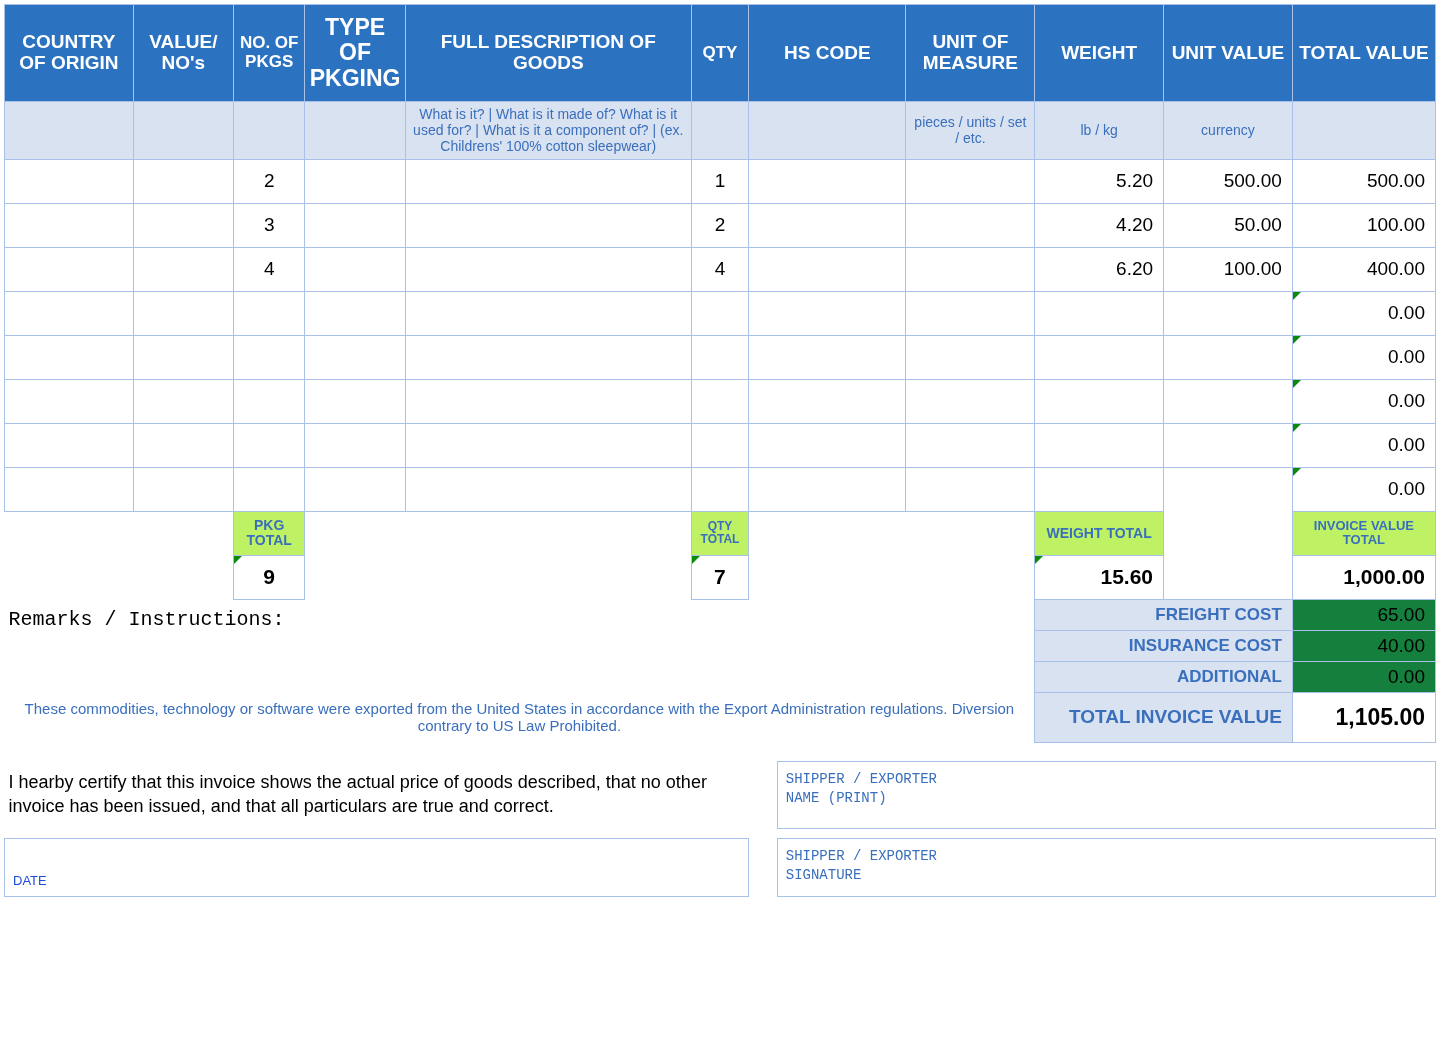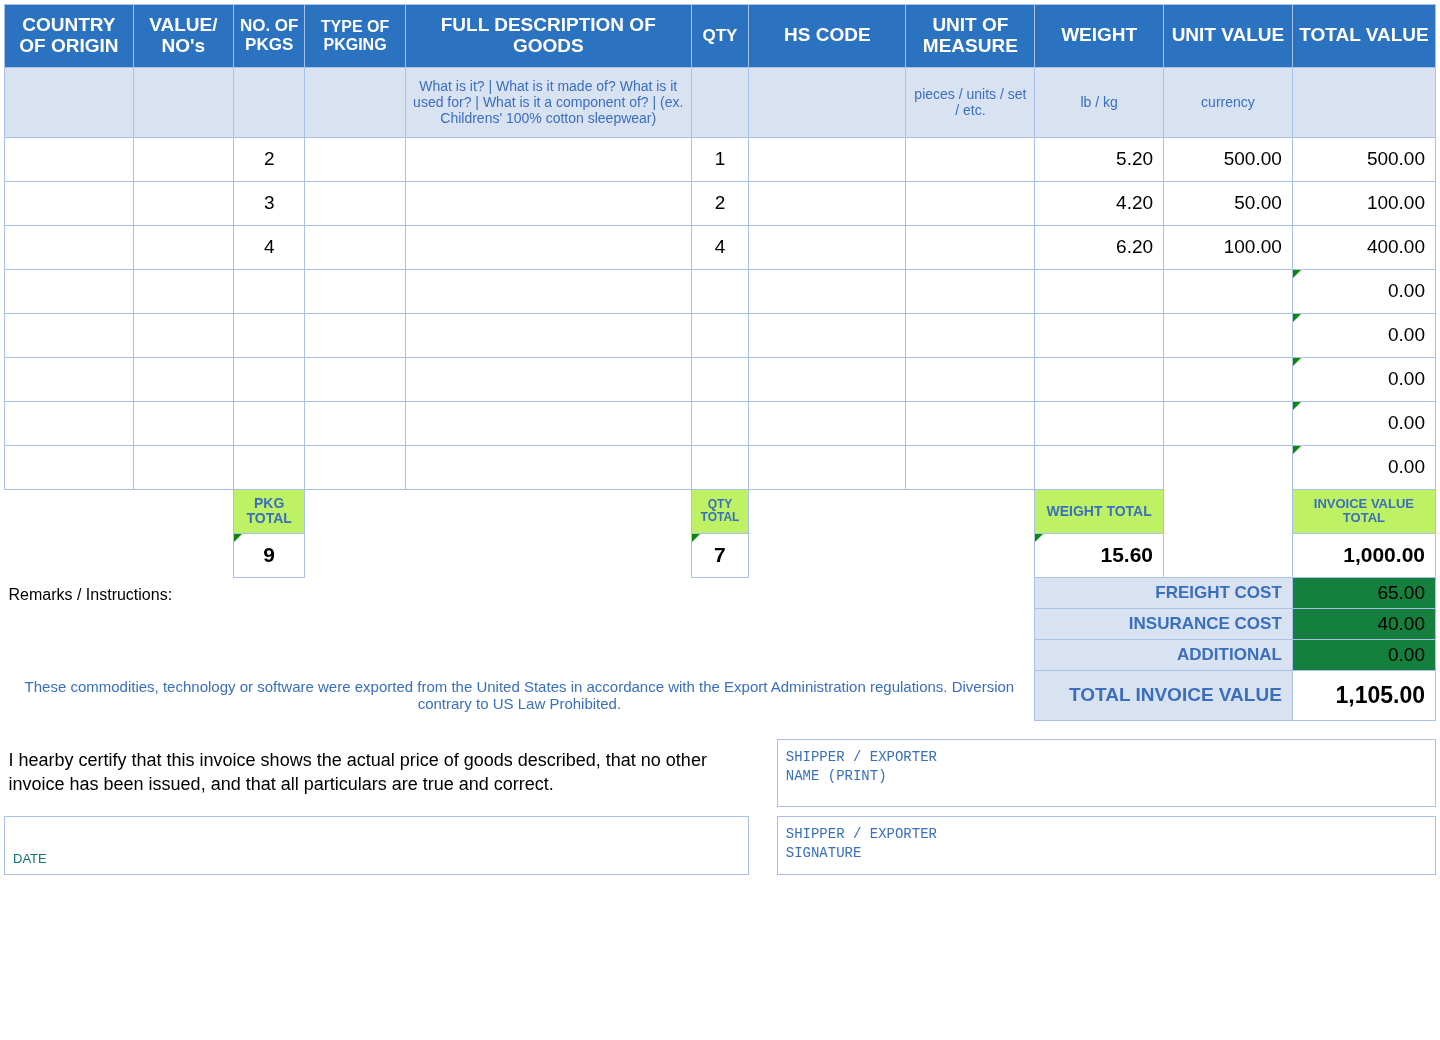--- a/index.html
+++ b/index.html
@@ -30,21 +30,21 @@
     font-size: 19px;
     line-height: 1.1;
     padding: 10px 4px;
   }
   .hint-row td {
     background: #d9e2f0;
     color: #3a6fbd;
     font-size: 14px;
     text-align: center;
     vertical-align: middle;
-    height: 70px;
+    height: 58px;
     padding: 4px;
   }
   .data-row td {
     background: #fff;
     height: 44px;
     font-size: 19px;
     vertical-align: middle;
   }
   .num-center { text-align: center; }
   .num-right { text-align: right; padding-right: 10px; }
@@ -67,24 +67,25 @@
     line-height: 1.1;
   }
   .totals-value td {
     font-weight: bold;
     font-size: 21px;
     height: 44px;
     vertical-align: middle;
   }
   .noborder { border: none !important; }
   .remarks {
-    font-size: 16px;
+    font-size: 20px;
     padding: 8px 4px 4px 4px;
     vertical-align: top;
     border: none !important;
+    font-family: Liberation Mono, monospace;
   }
   .cost-label {
     background: #d9e2f0;
     color: #3a6fbd;
     font-weight: bold;
     text-align: right;
     padding-right: 10px;
     font-size: 17px;
   }
   .cost-value {
@@ -125,21 +126,21 @@
     color: #3a6fbd;
     font-size: 14px;
     padding: 8px;
     line-height: 1.4;
     vertical-align: top;
     height: 58px;
     font-family: Liberation Mono, monospace;
   }
   .date-box {
     border: 1px solid #a9c0e8;
-    color: #0f766e;
+    color: #1d4ed8;
     font-size: 13px;
     padding: 8px;
     vertical-align: bottom;
     height: 58px;
     margin-top: 12px;
   }
 </style>
 </head>
 <body>
 
@@ -156,21 +157,21 @@
   <col style="width:9%">
       <col style="width:9%">
       <col style="width:10%">
 </colgroup>
 
 <tbody>
       <tr>
   <th>COUNTRY OF ORIGIN</th>
   <th>VALUE/ NO's</th>
   <th style="font-size:17px">NO. OF PKGS</th>
-  <th style="font-size:16px">TYPE OF PKGING</th>
+  <th style="font-size:23px">TYPE OF PKGING</th>
   <th>FULL DESCRIPTION OF GOODS</th>
   <th style="font-size:17px">QTY</th>
   <th>HS CODE</th>
   <th>UNIT OF MEASURE</th>
   <th>WEIGHT</th>
   <th>UNIT VALUE</th>
   <th>TOTAL VALUE</th>
 </tr>
 
 <tr class="hint-row">

